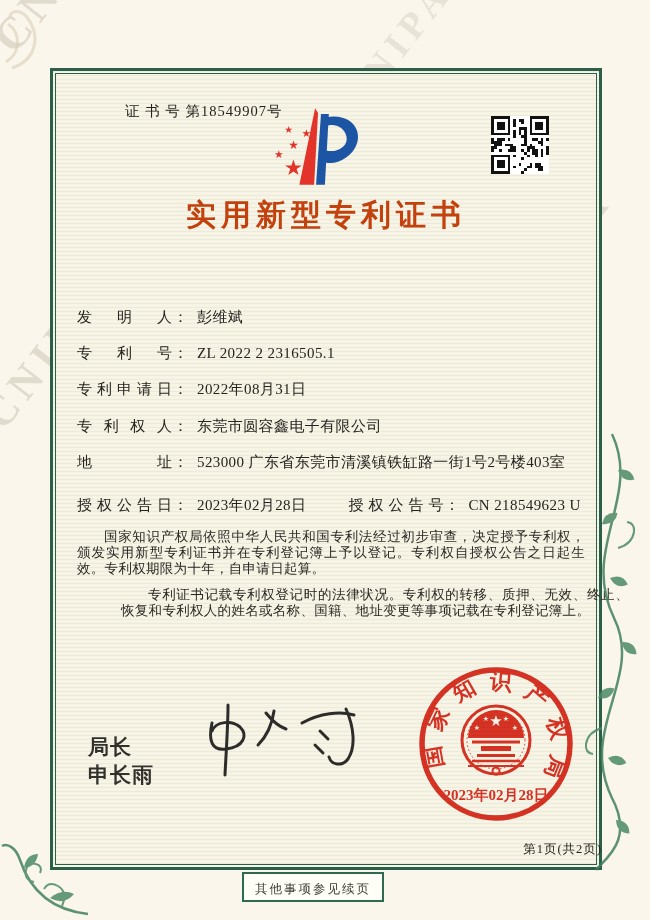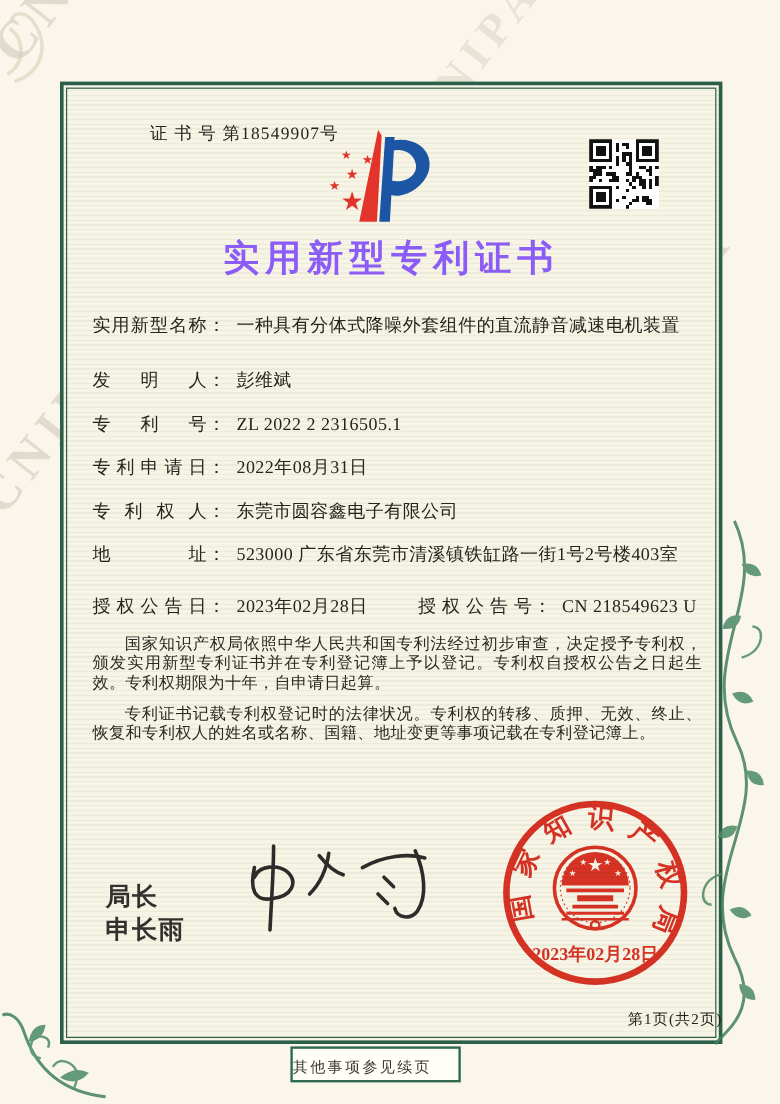--- a/index.html
+++ b/index.html
@@ -26,21 +26,21 @@
   }
   .frame::after{
     content:"";position:absolute;inset:2px;border:1px solid #2c5f4a;pointer-events:none;
   }
   
   .cert-no{position:absolute;left:77px;top:102px;font-size:14.5px;letter-spacing:1px;margin-left:48px;}
   .logo{position:absolute;left:266px;top:104px;width:108px;height:84px;}
   .qr{position:absolute;left:491px;top:116px;width:58px;height:58px;}
   .title{
     position:absolute;left:50px;top:195px;width:552px;text-align:center;
-    font-size:30px;font-weight:bold;letter-spacing:5px;color:#8b5cf6;
+    font-size:30px;font-weight:bold;letter-spacing:5px;color:#c2410c;
   }
   
   .row{position:absolute;left:77px;font-size:15px;white-space:nowrap;font-weight:500;}
   .lab{display:inline-block;width:95px;text-align:justify;text-align-last:justify;}
   .colon{display:inline-block;margin:0 9px 0 1px;}
   .val{letter-spacing:0.4px;}
   .grant2{margin-left:42px;}
   .lab2{display:inline-block;width:95px;text-align:justify;text-align-last:justify;}
   
   .para{
@@ -56,21 +56,21 @@
   .sign-name{top:761px;}
   .autograph{position:absolute;left:182px;top:693px;width:205px;height:92px;}
   
   .seal{position:absolute;left:407px;top:655px;width:178px;height:178px;
         mix-blend-mode:multiply;opacity:0.95;}
   
   .footer-page{position:absolute;left:50px;top:841px;width:552px;text-align:right;
                font-size:12.5px;letter-spacing:1px;}
   .cont-tab{
     position:absolute;left:242px;top:872px;width:142px;height:30px;line-height:30px;
-    box-sizing:border-box;border:2px solid #2f6950;background:#fffef7;text-align:left;
+    box-sizing:border-box;border:2px solid #2f6950;background:#fffef7;text-align:center;
     font-size:12.5px;letter-spacing:2px;color:#3c3a35;
   }
   
   .orn{position:absolute;pointer-events:none;}
   .orn-right{left:572px;top:428px;width:78px;height:444px;opacity:0.85;}
   .orn-bl{left:0;top:838px;width:92px;height:82px;opacity:0.85;}
   .orn-tl{left:2px;top:2px;width:72px;height:72px;opacity:0.55;}
 </style>
 </head>
 <body>
@@ -198,44 +198,41 @@
         <rect x="14" y="0" width="7" height="7" fill="#111"></rect>
         <rect x="15" y="1" width="5" height="5" fill="#fff"></rect>
         <rect x="16" y="2" width="3" height="3" fill="#111"></rect>
         <rect x="0" y="14" width="7" height="7" fill="#111"></rect>
         <rect x="1" y="15" width="5" height="5" fill="#fff"></rect>
         <rect x="2" y="16" width="3" height="3" fill="#111"></rect>
       </svg></div>
 
   <div class="title">实用新型专利证书</div>
 
-  <div class="row" style="top:262px;">
-    <span class="lab">实用新型名称</span><span class="colon">：</span><span class="val">一种具有分体式降噪外套组件的直流静音减速电机装置</span>
-  </div>
   <div class="row" style="top:308px;">
     <span class="lab">发明人</span><span class="colon">：</span><span class="val">彭维斌</span>
   </div>
   <div class="row" style="top:344px;">
     <span class="lab">专利号</span><span class="colon">：</span><span class="val">ZL 2022 2 2316505.1</span>
   </div>
   <div class="row" style="top:380px;">
     <span class="lab">专利申请日</span><span class="colon">：</span><span class="val">2022年08月31日</span>
   </div>
   <div class="row" style="top:417px;">
     <span class="lab">专利权人</span><span class="colon">：</span><span class="val">东莞市圆容鑫电子有限公司</span>
   </div>
   <div class="row" style="top:453px;">
     <span class="lab">地址</span><span class="colon">：</span><span class="val">523000 广东省东莞市清溪镇铁缸路一街1号2号楼403室</span>
   </div>
   <div class="row" style="top:496px;">
     <span class="lab">授权公告日</span><span class="colon">：</span><span class="val">2023年02月28日</span><span class="grant2"><span class="lab2">授权公告号</span><span class="colon">：</span><span class="val">CN 218549623 U</span></span>
   </div>
 
   <div class="para" style="top:529px;">国家知识产权局依照中华人民共和国专利法经过初步审查，决定授予专利权，颁发实用新型专利证书并在专利登记簿上予以登记。专利权自授权公告之日起生效。专利权期限为十年，自申请日起算。</div>
-  <div class="para" style="top:587px;">专利证书记载专利权登记时的法律状况。专利权的转移、质押、无效、终止、恢复和专利权人的姓名或名称、国籍、地址变更等事项记载在专利登记簿上。</div>
+  <div class="para" style="top:587px;margin-left:44px;">专利证书记载专利权登记时的法律状况。专利权的转移、质押、无效、终止、恢复和专利权人的姓名或名称、国籍、地址变更等事项记载在专利登记簿上。</div>
 
   <div class="sign-title">局长</div>
   <div class="sign-name">申长雨</div>
   <div class="autograph">
     <svg width="205" height="92" viewBox="0 0 205 92" fill="none" stroke="#2e2c2a" stroke-width="3" stroke-linecap="round">
       <path d="M30,30 C26,48 30,58 44,56 C62,54 66,42 58,34 C50,27 34,28 30,38"></path>
       <path d="M46,12 C46,35 44,60 43,82"></path>
       <path d="M92,18 C90,32 84,44 76,52"></path>
       <path d="M84,20 C92,30 98,34 104,36"></path>
       <path d="M120,30 C138,20 158,18 172,22"></path>

